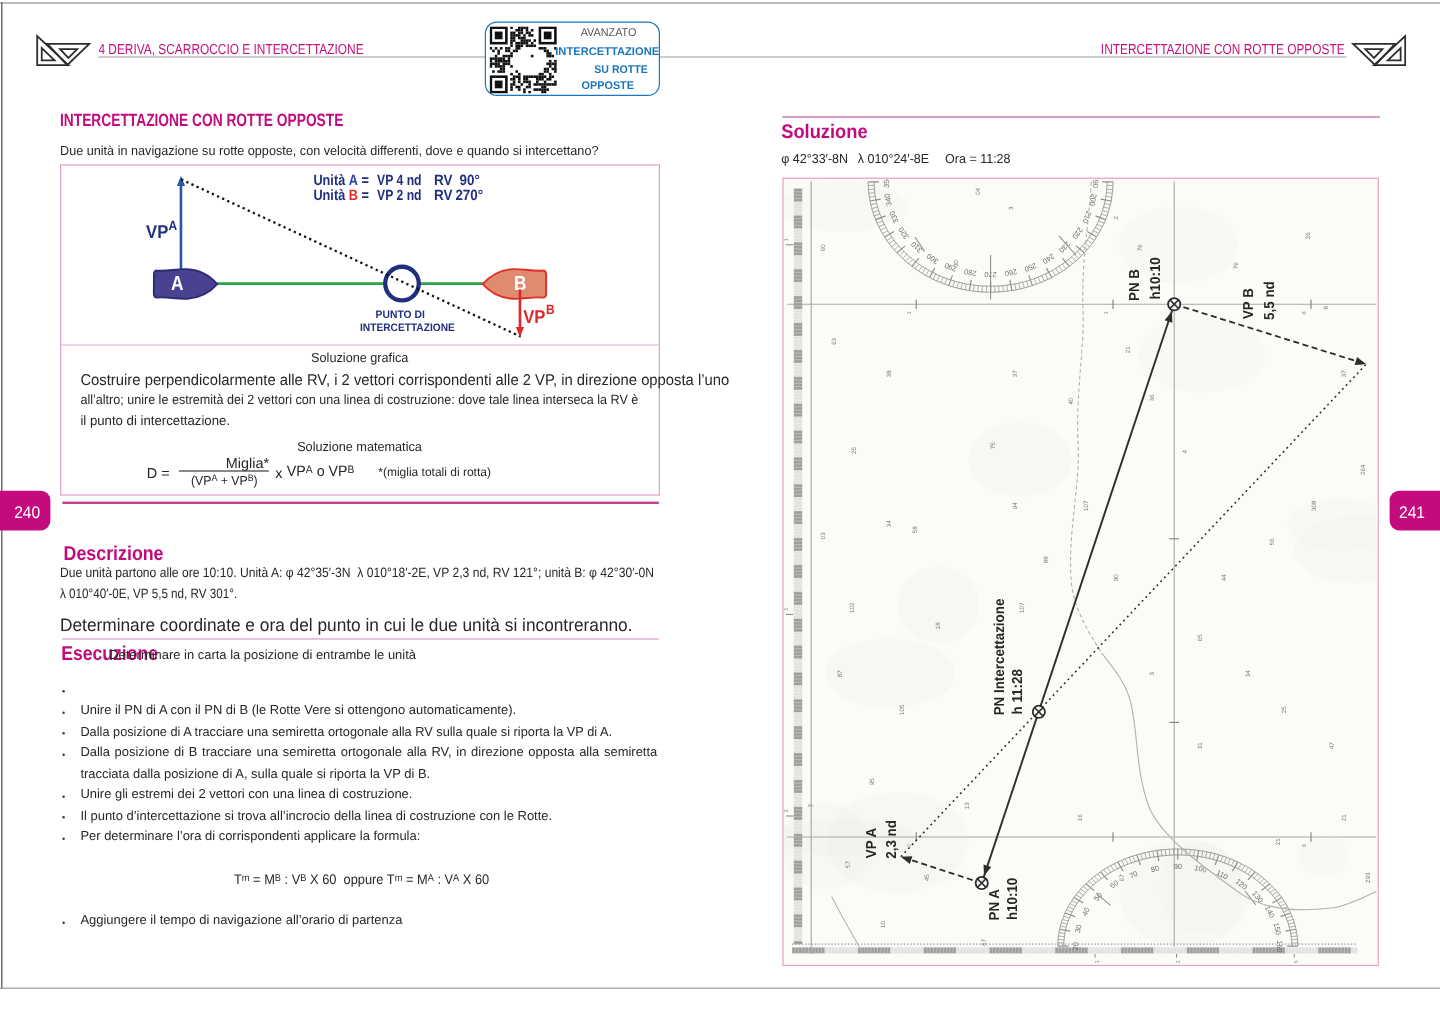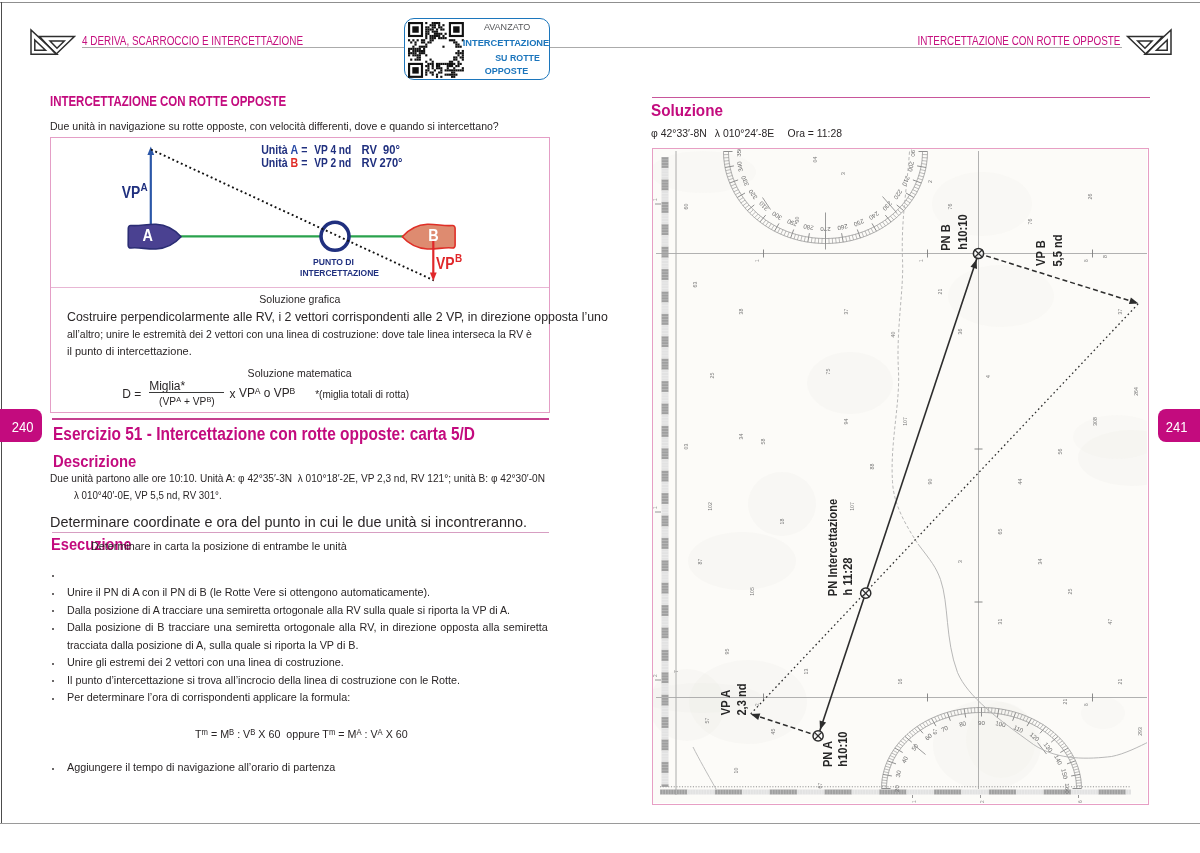--- a/index.html
+++ b/index.html
@@ -279,31 +279,30 @@
 <text transform="translate(283.5,128) scale(0.958,1)" font-size="9" font-weight="bold" fill="#20307f" text-anchor="middle">PUNTO DI</text>
 <text transform="translate(289.5,139) scale(0.943,1)" font-size="9" font-weight="bold" fill="#20307f" text-anchor="middle">INTERCETTAZIONE</text>
 </svg></div>
 <div class="abs" style="left:51px;top:286.5px;width:497.5px;height:1px;background:#e8b6d4;"></div>
 <div class="abs" style="left:51px;top:293.6px;font-size:10.9px;line-height:10.9px;color:#2a2627;white-space:pre;width:497px;text-align:center;"><span style="display:inline-block;transform:scaleX(0.970);transform-origin:50% 50%;">Soluzione grafica</span></div>
 <div class="abs" style="left:67px;top:311.0px;font-size:13px;line-height:11.2px;color:#2a2627;white-space:pre;"><span style="display:inline-block;transform:scaleX(0.950);transform-origin:0 50%;">Costruire perpendicolarmente alle RV, i 2 vettori corrispondenti alle 2 VP, in direzione opposta l’uno</span></div>
 <div class="abs" style="left:67px;top:328.5px;font-size:11.2px;line-height:11.2px;color:#2a2627;white-space:pre;"><span style="display:inline-block;transform:scaleX(0.936);transform-origin:0 50%;">all’altro; unire le estremità dei 2 vettori con una linea di costruzione: dove tale linea interseca la RV è</span></div>
 <div class="abs" style="left:67px;top:346.0px;font-size:11.2px;line-height:11.2px;color:#2a2627;white-space:pre;"><span style="display:inline-block;transform:scaleX(0.983);transform-origin:0 50%;">il punto di intercettazione.</span></div>
 <div class="abs" style="left:51px;top:368.1px;font-size:10.9px;line-height:10.9px;color:#2a2627;white-space:pre;width:497px;text-align:center;"><span style="display:inline-block;transform:scaleX(0.970);transform-origin:50% 50%;">Soluzione matematica</span></div>
 <div class="abs" style="left:122.3px;top:387.6px;font-size:12px;line-height:12px;color:#2a2627;white-space:pre;">D =</div>
-<div class="abs" style="left:149.2px;top:380.3px;font-size:12px;line-height:12px;color:#2a2627;white-space:pre;width:75px;text-align:left;">Miglia*</div>
+<div class="abs" style="left:149.2px;top:380.3px;font-size:12px;line-height:12px;color:#2a2627;white-space:pre;width:75px;text-align:right;">Miglia*</div>
 <div class="abs" style="left:149.2px;top:392.3px;width:75px;height:1.1px;background:#3a3a3a;"></div>
 <div class="abs" style="left:149.2px;top:395.5px;font-size:11px;line-height:11px;color:#2a2627;white-space:pre;width:75px;text-align:center;"><span style="display:inline-block;transform:scaleX(0.930);transform-origin:50% 50%;">(VP<sup class="s">A</sup> + VP<sup class="s">B</sup>)</span></div>
 <div class="abs" style="left:229.4px;top:387.6px;font-size:12px;line-height:12px;color:#2a2627;white-space:pre;">x</div>
 <div class="abs" style="left:239.3px;top:387.2px;font-size:12.5px;line-height:12.5px;color:#2a2627;white-space:pre;"><span style="display:inline-block;transform:scaleX(0.950);transform-origin:0 50%;">VP<sup class="s">A</sup> o VP<sup class="s">B</sup></span></div>
 <div class="abs" style="left:315.2px;top:390.0px;font-size:10px;line-height:10px;color:#2a2627;white-space:pre;">*(miglia totali di rotta)</div>
 <div class="abs" style="left:51.7px;top:418.4px;width:497.3px;height:1.2px;background:#c5418f;"></div>
-<div class="abs" style="left:53px;top:424.1px;font-size:19.2px;line-height:19.2px;color:#c30b7e;white-space:pre;font-weight:bold;"><span style="display:inline-block;transform:scaleX(0.806);transform-origin:0 50%;">Esercizio 51 - Intercettazione con rotte opposte: carta 5/D</span></div>
 <div class="abs" style="left:53px;top:454.0px;font-size:16.8px;line-height:16.8px;color:#c30b7e;white-space:pre;font-weight:bold;"><span style="display:inline-block;transform:scaleX(0.884);transform-origin:0 50%;">Descrizione</span></div>
 <div class="abs" style="left:50px;top:472.9px;font-size:11.3px;line-height:11.3px;color:#2a2627;white-space:pre;"><span style="display:inline-block;transform:scaleX(0.894);transform-origin:0 50%;">Due unità partono alle ore 10:10. Unità A: φ 42°35′-3N  λ 010°18′-2E, VP 2,3 nd, RV 121°; unità B: φ 42°30′-0N</span></div>
-<div class="abs" style="left:50px;top:490.4px;font-size:11.3px;line-height:11.3px;color:#2a2627;white-space:pre;margin-left:24px;"><span style="display:inline-block;transform:scaleX(0.861);transform-origin:0 50%;">λ 010°40′-0E, VP 5,5 nd, RV 301°.</span></div>
+<div class="abs" style="left:50px;top:490.4px;font-size:11.3px;line-height:11.3px;color:#2a2627;white-space:pre;"><span style="display:inline-block;transform:scaleX(0.861);transform-origin:0 50%;">λ 010°40′-0E, VP 5,5 nd, RV 301°.</span></div>
 <div class="abs" style="left:50px;top:516.4px;font-size:15px;line-height:11.3px;color:#2a2627;white-space:pre;"><span style="display:inline-block;transform:scaleX(0.960);transform-origin:0 50%;">Determinare coordinate e ora del punto in cui le due unità si incontreranno.</span></div>
 <div class="abs" style="left:52px;top:531.5px;width:497px;height:1.1px;background:#d79ec2;"></div>
 <div class="abs" style="left:51px;top:537.2px;font-size:16.8px;line-height:16.8px;color:#c30b7e;white-space:pre;font-weight:bold;"><span style="display:inline-block;transform:scaleX(0.874);transform-origin:0 50%;">Esecuzione</span></div>
 <div class="abs" style="left:52px;top:575.1px;width:2.4px;height:2.4px;border-radius:50%;background:#3a3637;"></div>
 <div class="abs" style="left:67px;top:541px;font-size:10.8px;line-height:10.8px;color:#2a2627;white-space:pre;padding-left:24px;">Determinare in carta la posizione di entrambe le unità</div>
 <div class="abs" style="left:52px;top:592.6px;width:2.4px;height:2.4px;border-radius:50%;background:#3a3637;"></div>
 <div class="abs" style="left:67px;top:587.0px;font-size:10.8px;line-height:10.8px;color:#2a2627;white-space:pre;">Unire il PN di A con il PN di B (le Rotte Vere si ottengono automaticamente).</div>
 <div class="abs" style="left:52px;top:610.1px;width:2.4px;height:2.4px;border-radius:50%;background:#3a3637;"></div>
 <div class="abs" style="left:67px;top:604.5px;font-size:10.8px;line-height:10.8px;color:#2a2627;white-space:pre;"><span style="display:inline-block;transform:scaleX(0.985);transform-origin:0 50%;">Dalla posizione di A tracciare una semiretta ortogonale alla RV sulla quale si riporta la VP di A.</span></div>
 <div class="abs" style="left:52px;top:627.6px;width:2.4px;height:2.4px;border-radius:50%;background:#3a3637;"></div>

